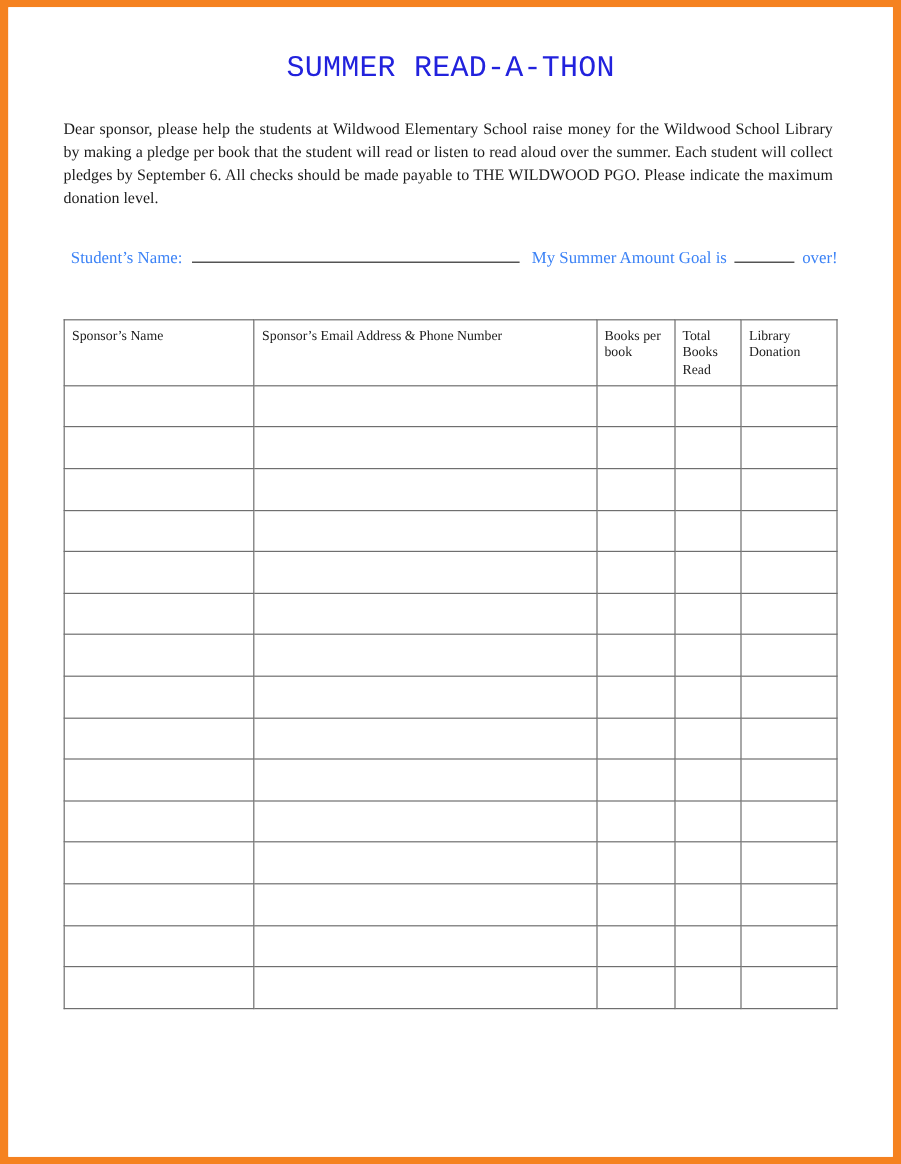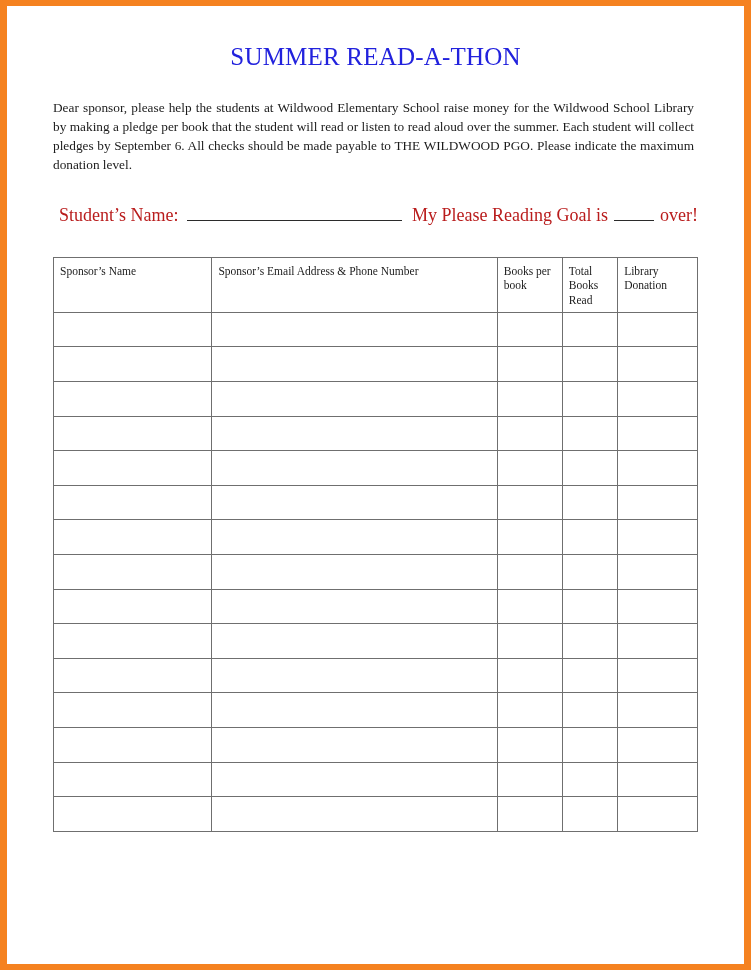--- a/index.html
+++ b/index.html
@@ -36,35 +36,36 @@
   }
   .title-block {
     text-align: center;
     color: #2222dd;
     font-size: 25px;
     line-height: 1.33;
     letter-spacing: 0.2px;
   }
   .title-line {
     display: block;
+    font-family: Liberation Mono, monospace;
   }
   .intro {
     margin-top: 26px;
     font-size: 13.3px;
     line-height: 1.42;
     color: #1b1b1b;
     text-align: justify;
     padding-right: 4px;
   }
   .name-row {
     margin-top: 30px;
     display: flex;
     align-items: baseline;
-    font-size: 18px;
-    color: #b91c1c;
+    font-size: 14px;
+    color: #3b82f6;
     padding-left: 6px;
   }
   .name-label {
     white-space: nowrap;
   }
   .name-rule {
     display: inline-block;
     width: 280px;
     border-bottom: 1px solid #2b2b2b;
     margin: 0 10px 0 8px;
@@ -74,21 +75,21 @@
     white-space: nowrap;
   }
   .goal-rule {
     display: inline-block;
     width: 52px;
     border-bottom: 1px solid #2b2b2b;
     margin: 0 6px;
     height: 13px;
   }
   table.pledge {
-    margin-top: 31px;
+    margin-top: 42px;
     border-collapse: collapse;
     width: 100%;
     table-layout: fixed;
   }
   table.pledge th, table.pledge td {
     border: 1px solid #6f6f6f;
     padding: 0;
   }
   table.pledge th {
     font-weight: normal;
@@ -118,21 +119,21 @@
 
     <div class="title-block">
       <span class="title-line">SUMMER READ-A-THON</span>
     </div>
 
     <p class="intro">Dear sponsor, please help the students at Wildwood Elementary School raise money for the Wildwood School Library by making a pledge per book that the student will read or listen to read aloud over the summer. Each student will collect pledges by September 6. All checks should be made payable to THE WILDWOOD PGO. Please indicate the maximum donation level.</p>
 
     <div class="name-row">
       <span class="name-label">Student’s Name:</span>
       <span class="name-rule"></span>
-      <span class="goal-label">My Please Reading Goal is</span>
+      <span class="goal-label">My Summer Amount Goal is</span>
       <span class="goal-rule"></span>
       <span class="goal-label">over!</span>
     </div>
 
     <table class="pledge">
       <colgroup>
         <col class="c-name">
         <col class="c-contact">
         <col class="c-amount">
         <col class="c-books">

